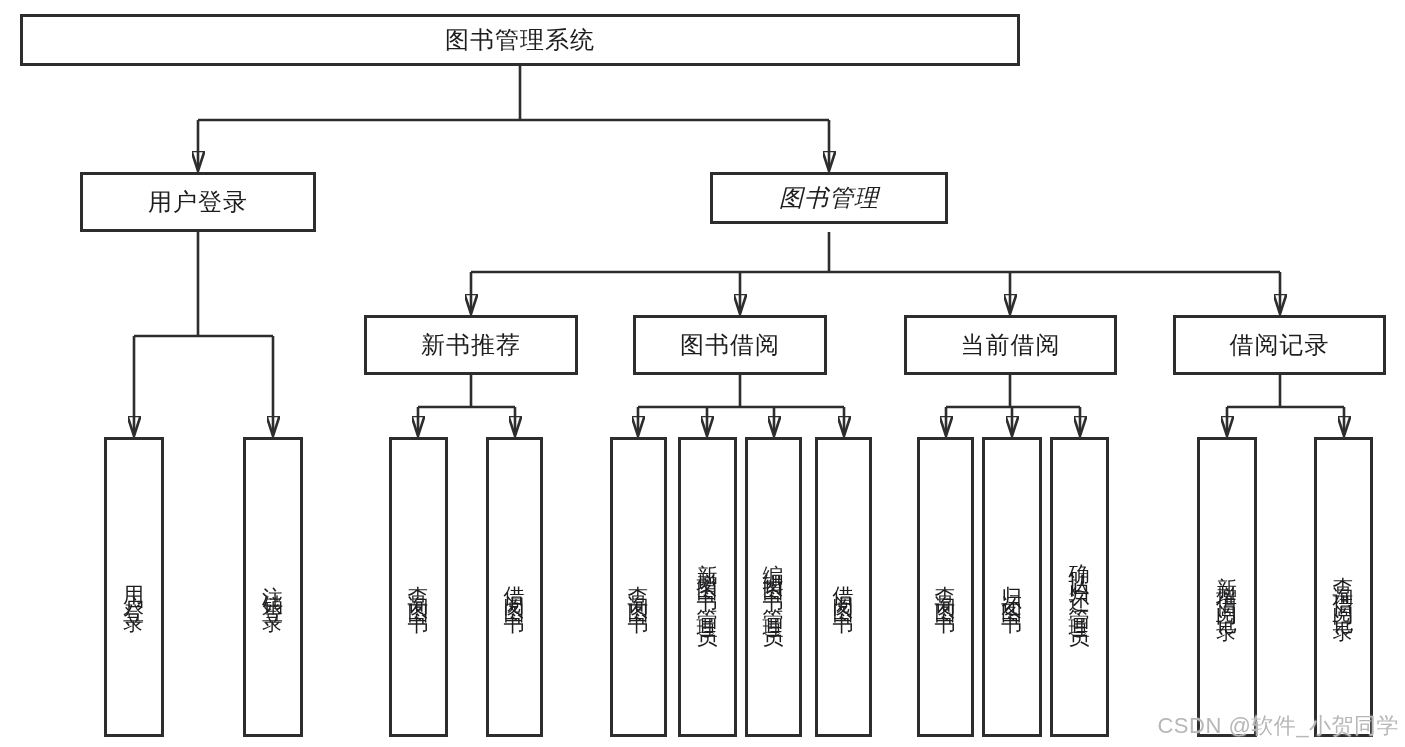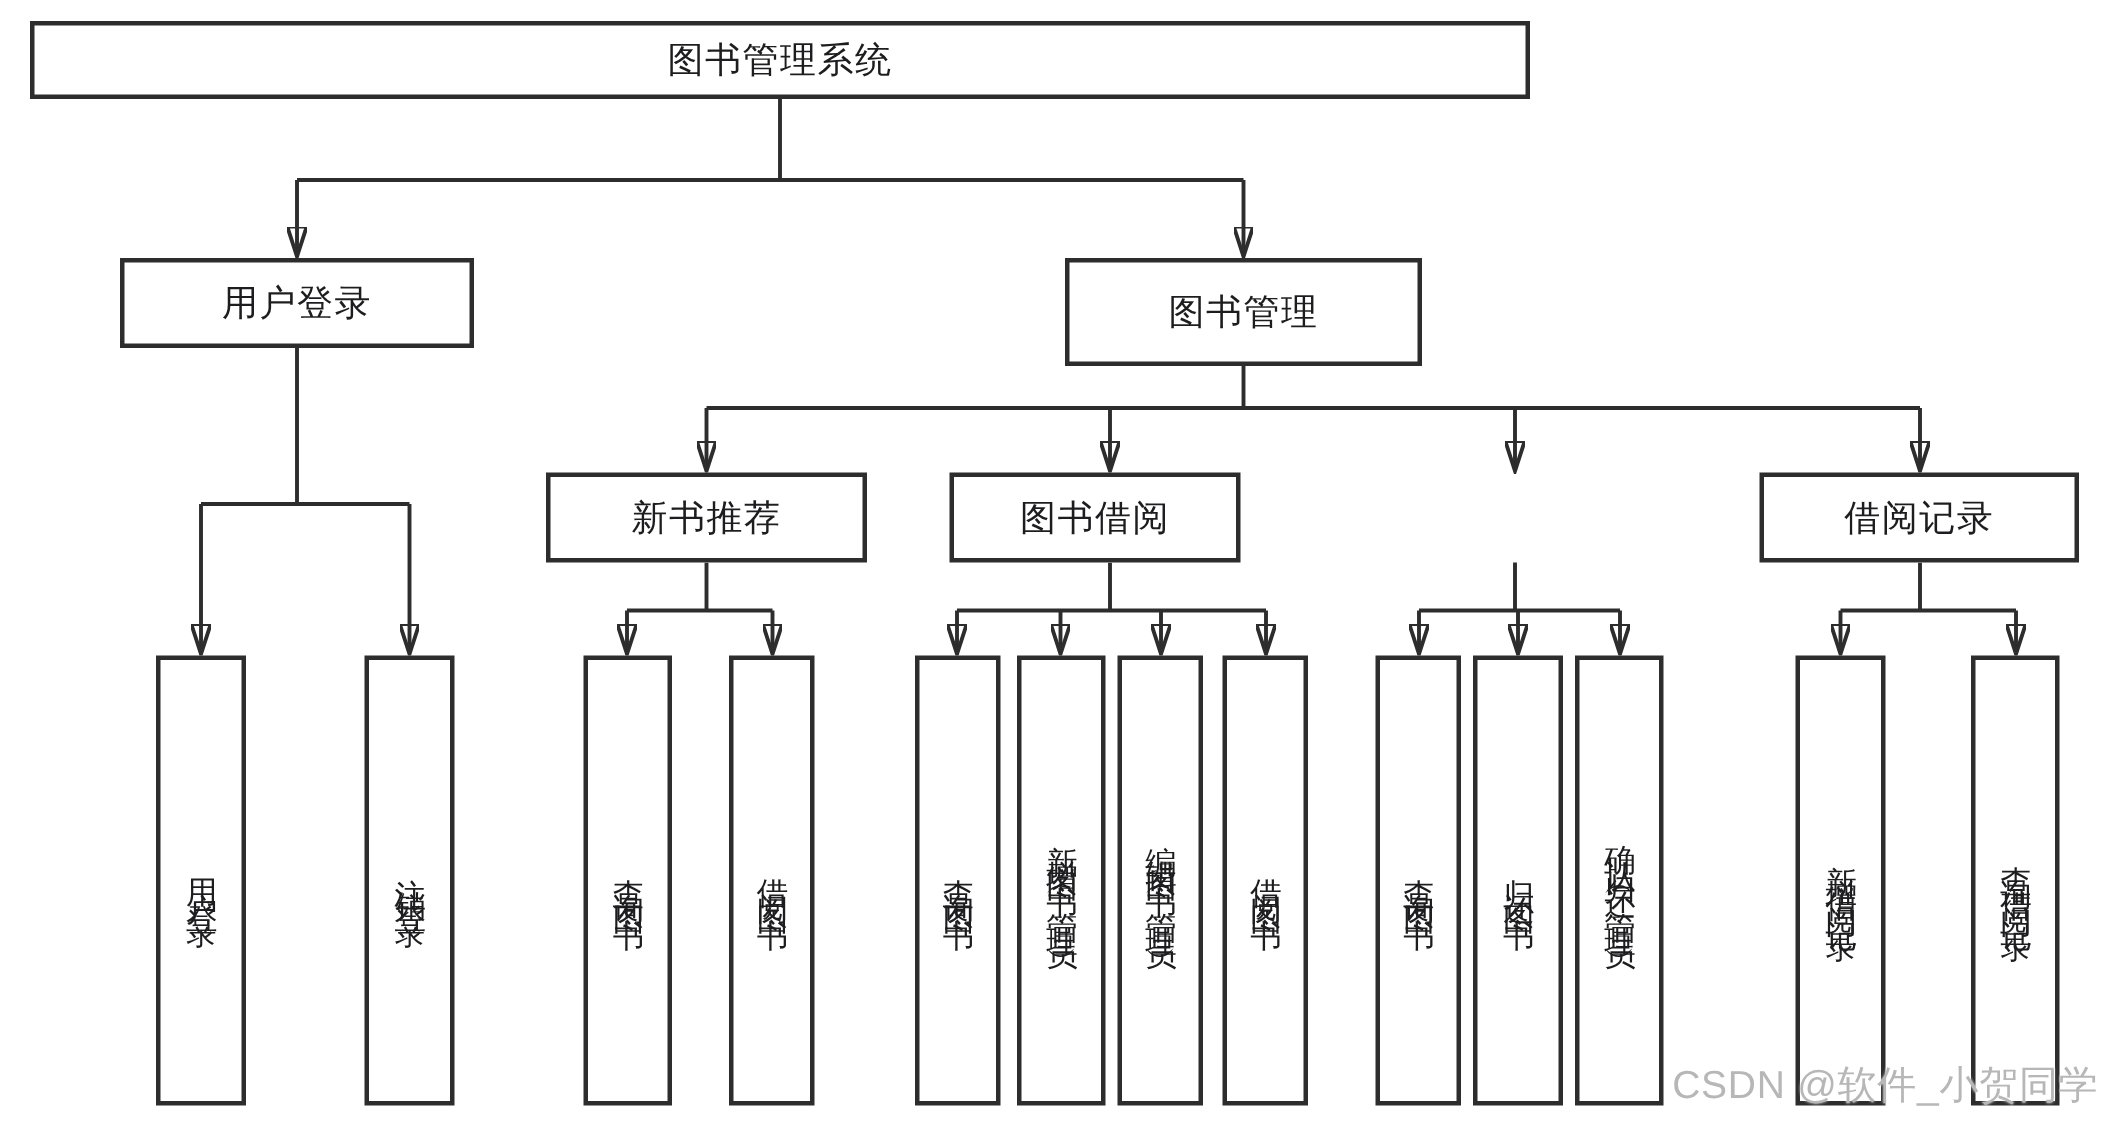--- a/index.html
+++ b/index.html
@@ -23,21 +23,21 @@
     position:absolute;
     box-sizing:border-box;
     border:3px solid var(--border);
     background:#fff;
     display:flex;align-items:center;justify-content:center;
     text-align:center;
   }
   .h-label{font-size:24px;letter-spacing:1px;white-space:nowrap;}
   .root-box{left:20px;top:14px;width:1000px;height:52px;}
   .l2-user{left:80px;top:172px;width:236px;height:60px;}
-  .l2-mgmt{left:710px;top:172px;width:238px;height:72px;}
+  .l2-mgmt{left:710px;top:172px;width:238px;height:52px;font-style:italic;}
   .l3{top:315px;height:60px;}
   .l3-a{left:364px;width:214px;}
   .l3-b{left:633px;width:194px;}
   .l3-c{left:904px;width:213px;}
   .l3-d{left:1173px;width:213px;}
   .leaf{top:437px;height:300px;}
   .v-label{
     writing-mode:vertical-rl;
     font-size:21px;
     letter-spacing:9px;
@@ -47,21 +47,21 @@
   .lf1{left:104px;width:60px;}  .lf2{left:243px;width:60px;}
   .lf3{left:389px;width:59px;}  .lf4{left:486px;width:57px;}
   .lf5{left:610px;width:57px;}  .lf6{left:678px;width:59px;}
   .lf7{left:745px;width:57px;}  .lf8{left:815px;width:57px;}
   .lf9{left:917px;width:57px;}  .lf10{left:982px;width:60px;}
   .lf11{left:1050px;width:59px;}
   .lf12{left:1197px;width:60px;} .lf13{left:1314px;width:59px;}
   .watermark{
     position:absolute;
     right:6px;bottom:6px;
-    font-size:26px;
+    font-size:22px;
     color:var(--wm);
     letter-spacing:0.5px;
     z-index:10;
     text-shadow:0 0 2px #ffffff;
     white-space:nowrap;
   }
 </style>
 </head>
 <body>
 
@@ -139,20 +139,23 @@
   <div class="box l2-mgmt">
     <span class="h-label">图书管理</span>
   </div>
 
   <div class="box l3 l3-a">
     <span class="h-label">新书推荐</span>
   </div>
   <div class="box l3 l3-b">
     <span class="h-label">图书借阅</span>
   </div>
+  <div class="box l3 l3-c">
+    <span class="h-label">当前借阅</span>
+  </div>
   <div class="box l3 l3-d">
     <span class="h-label">借阅记录</span>
   </div>
 
   <div class="box leaf lf1">
     <span class="v-label">用户登录</span>
   </div>
   <div class="box leaf lf2">
     <span class="v-label">注销登录</span>
   </div>

